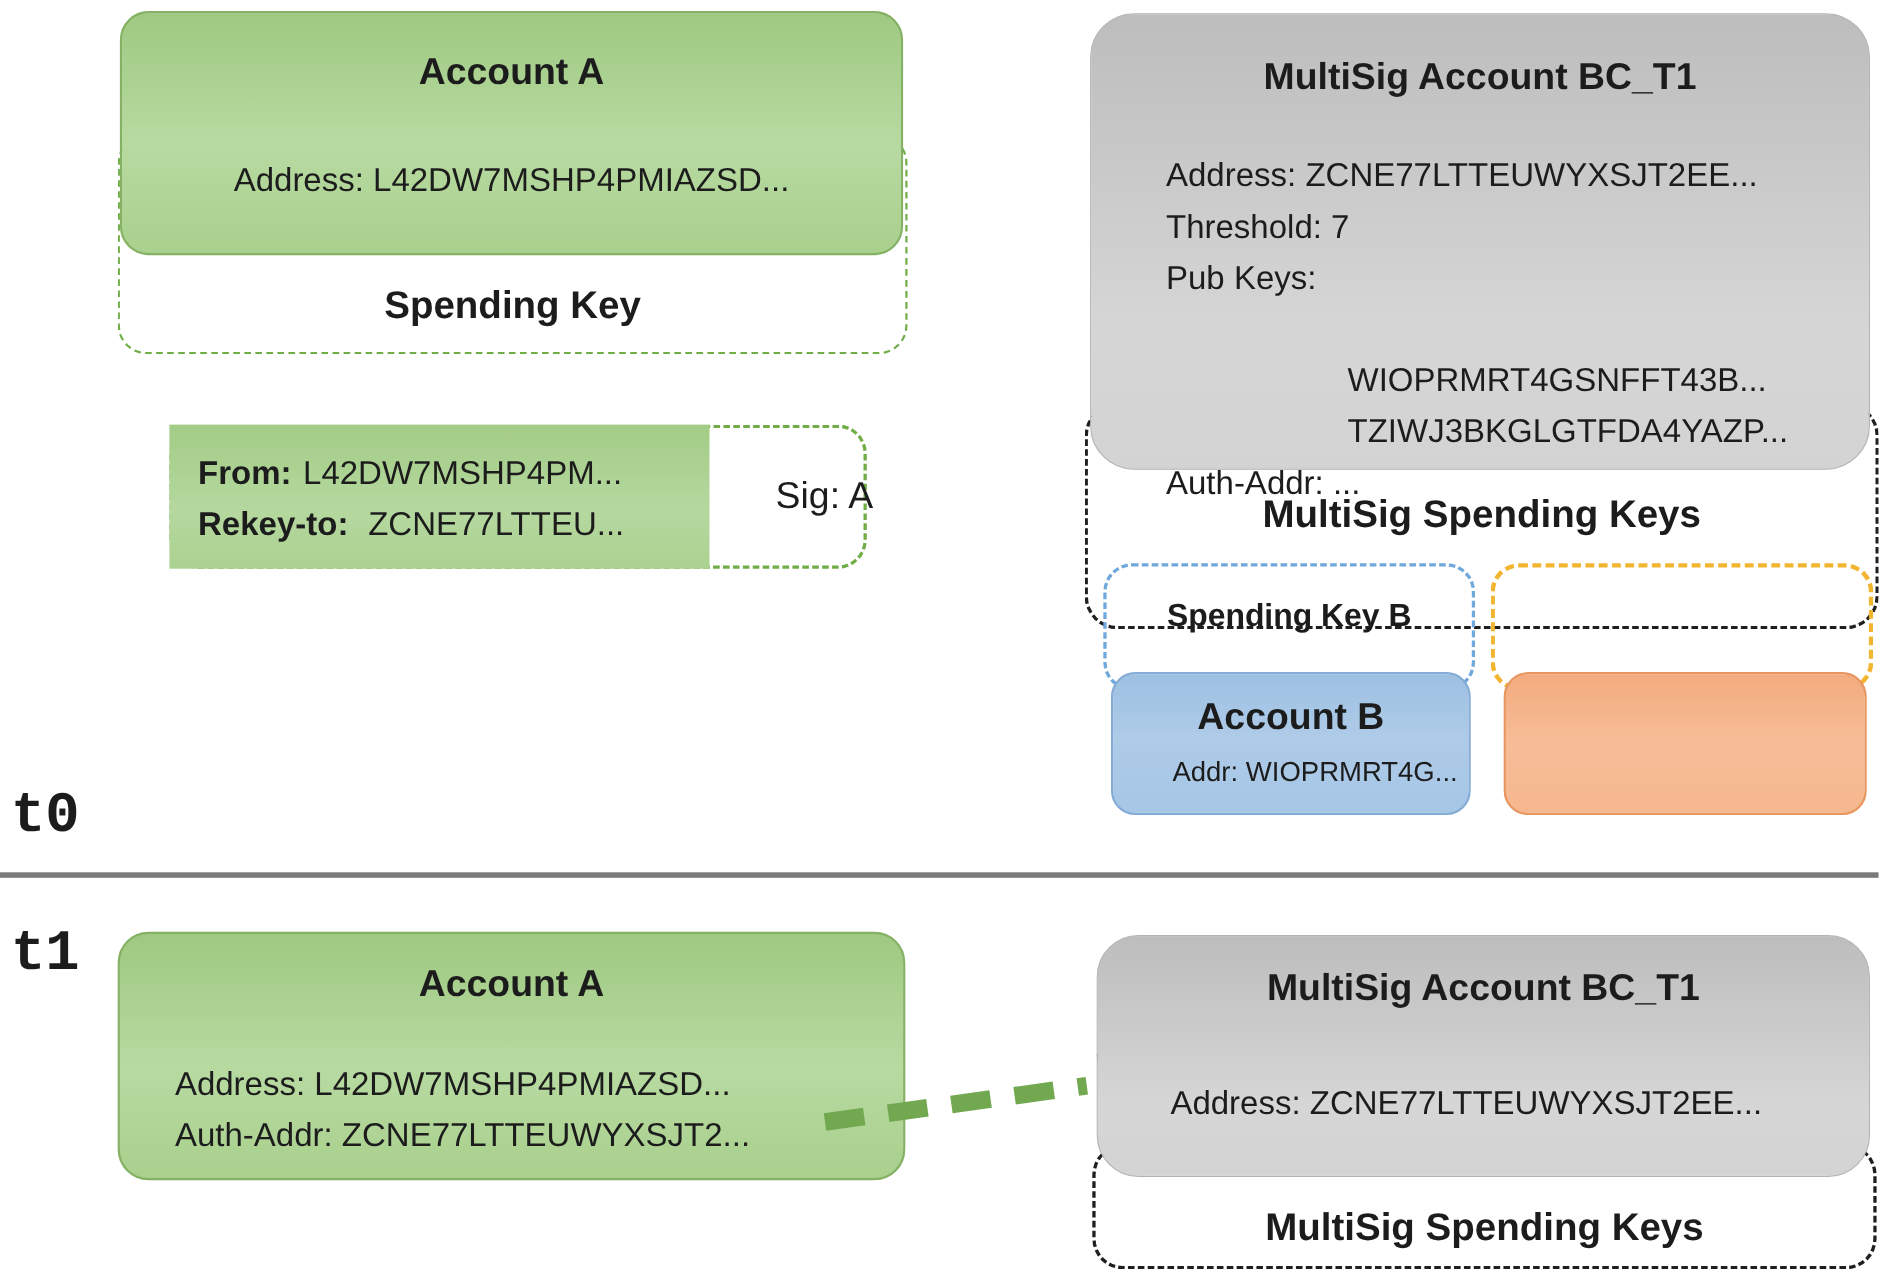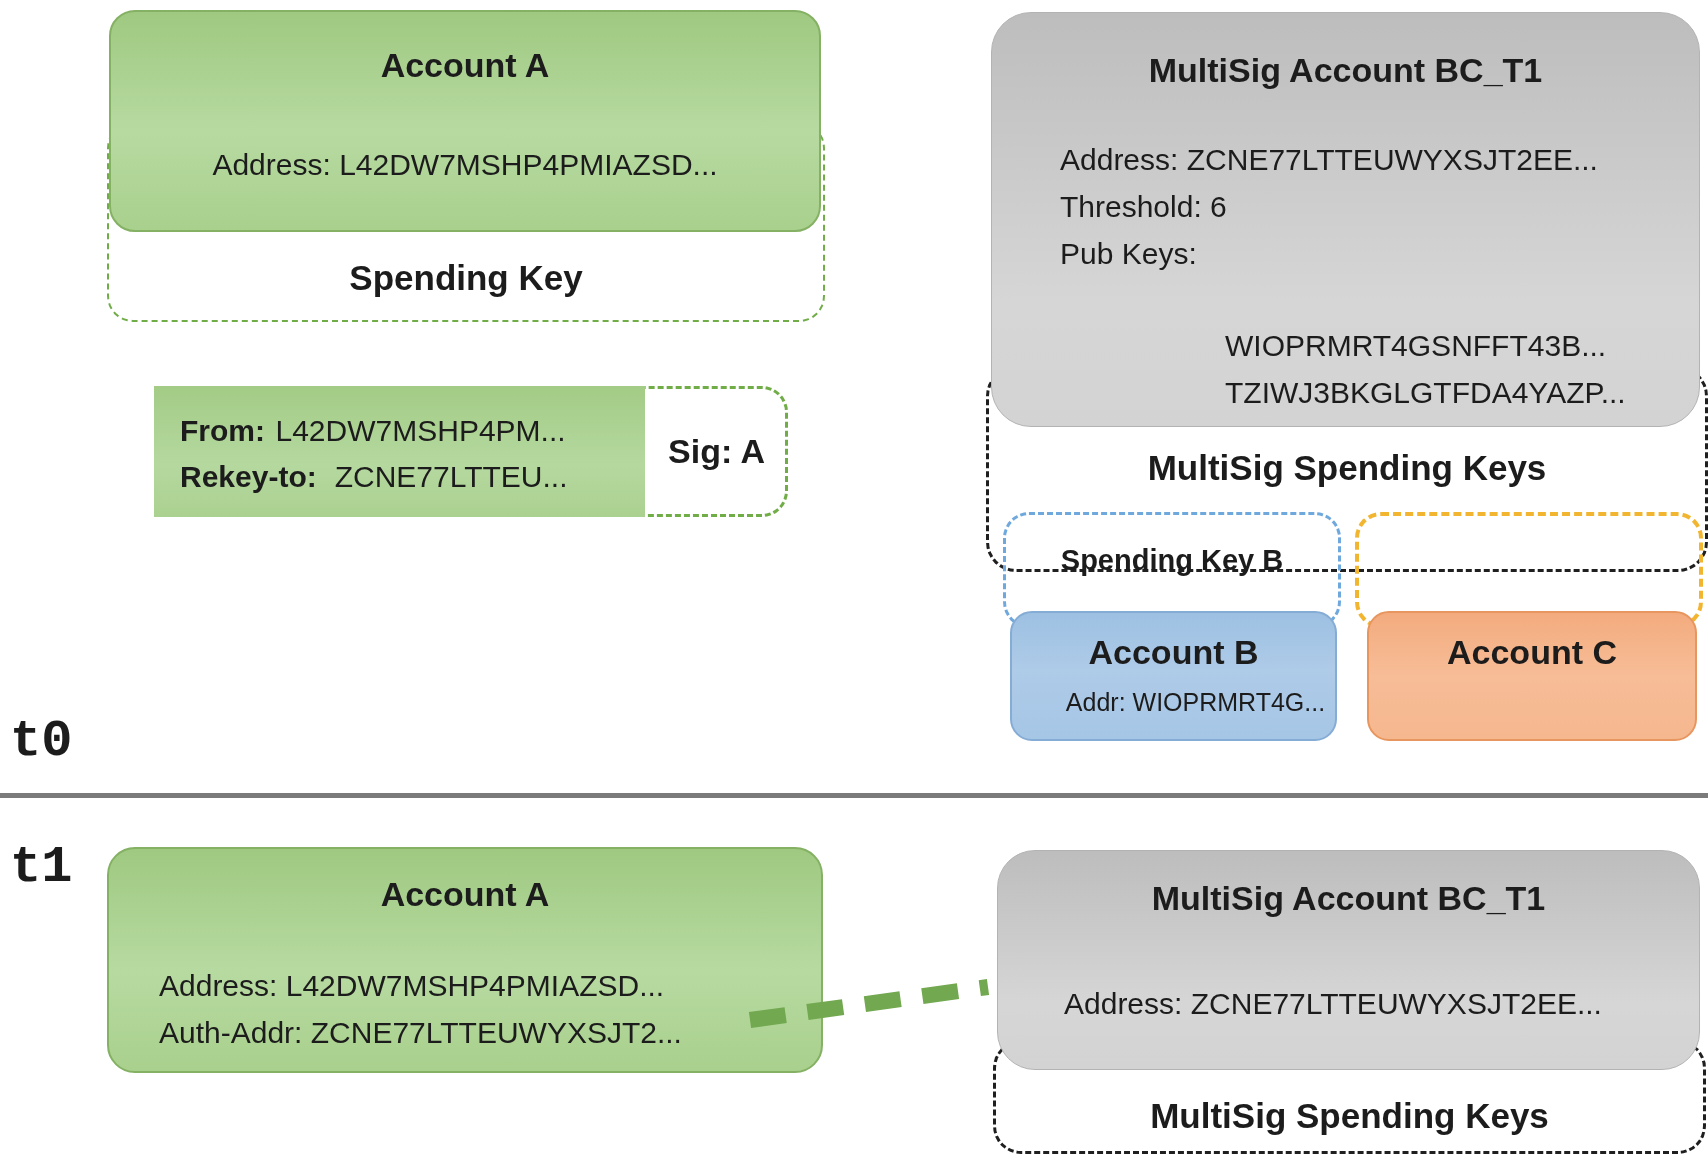--- a/index.html
+++ b/index.html
@@ -37,21 +37,21 @@
   
   .box-title{font-size:34px;font-weight:bold;text-align:center;}
   .body-line{font-size:30px;line-height:47px;white-space:pre;}
   .center{text-align:center;}
   .bold{font-weight:bold;}
   .label-lg{font-size:35px;font-weight:bold;text-align:center;}
   .label-md{font-size:29px;font-weight:bold;text-align:center;}
   .addr-sm{font-size:25px;text-align:center;}
   .tlabel{font-size:52px;font-weight:bold;font-family:"Liberation Mono", monospace;}
   .divider{background:#7b7b7b;}
-  .sig{font-size:34px;font-weight:bold;display:flex;align-items:center;justify-content:center;}
+  .sig{font-size:34px;font-weight:normal;display:flex;align-items:center;justify-content:center;margin-left:33px;}
   .txn-line{font-size:30px;line-height:46px;}
   .txn-line .val{margin-left:0.35em;}
   .txn-line .val2{margin-left:0.6em;}
 </style>
 </head>
 <body>
 
 <div class="canvas">
 
   <div class="abs dash-green-thin" style="left:107px;top:122px;width:718px;height:200px;"></div>
@@ -75,41 +75,41 @@
   </div>
 
   <div class="abs tlabel" style="left:10px;top:712px;">t0</div>
 
   <div class="abs dash-black" style="left:986px;top:366px;width:722px;height:206px;"></div>
 
   <div class="abs gray-box" style="left:991px;top:12px;width:709px;height:415px;">
     <div class="box-title" style="margin-top:38px;">MultiSig Account BC_T1</div>
     <div style="margin-top:46px;padding-left:68px;">
       <div class="body-line">Address: ZCNE77LTTEUWYXSJT2EE...</div>
-      <div class="body-line">Threshold: 6</div>
+      <div class="body-line">Threshold: 7</div>
       <div class="body-line">Pub Keys:</div>
       <div class="body-line" style="padding-left:165px;margin-top:45px;">WIOPRMRT4GSNFFT43B...</div>
       <div class="body-line" style="padding-left:165px;">TZIWJ3BKGLGTFDA4YAZP...</div>
+      <div class="body-line">Auth-Addr: ...</div>
     </div>
   </div>
 
   <div class="abs label-lg" style="left:986px;top:448px;width:722px;">MultiSig Spending Keys</div>
 
   <div class="abs dash-blue" style="left:1003px;top:512px;width:338px;height:116px;"></div>
   <div class="abs label-md" style="left:1003px;top:544px;width:338px;">Spending Key B</div>
 
   <div class="abs dash-yellow" style="left:1355px;top:512px;width:348px;height:116px;"></div>
 
   <div class="abs blue-box" style="left:1010px;top:611px;width:327px;height:130px;">
     <div class="box-title" style="margin-top:20px;">Account B</div>
     <div class="addr-sm" style="margin-top:16px;padding-left:44px;">Addr: WIOPRMRT4G...</div>
   </div>
 
   <div class="abs orange-box" style="left:1367px;top:611px;width:330px;height:130px;">
-    <div class="box-title" style="margin-top:20px;">Account C</div>
   </div>
 
   <div class="abs divider" style="left:0;top:793px;width:1708px;height:5px;"></div>
 
   <div class="abs tlabel" style="left:10px;top:838px;">t1</div>
 
   <div class="abs green-box" style="left:107px;top:847px;width:716px;height:226px;border-radius:28px;">
     <div class="box-title" style="margin-top:26px;">Account A</div>
     <div style="margin-top:48px;padding-left:50px;">
       <div class="body-line">Address: L42DW7MSHP4PMIAZSD...</div>

